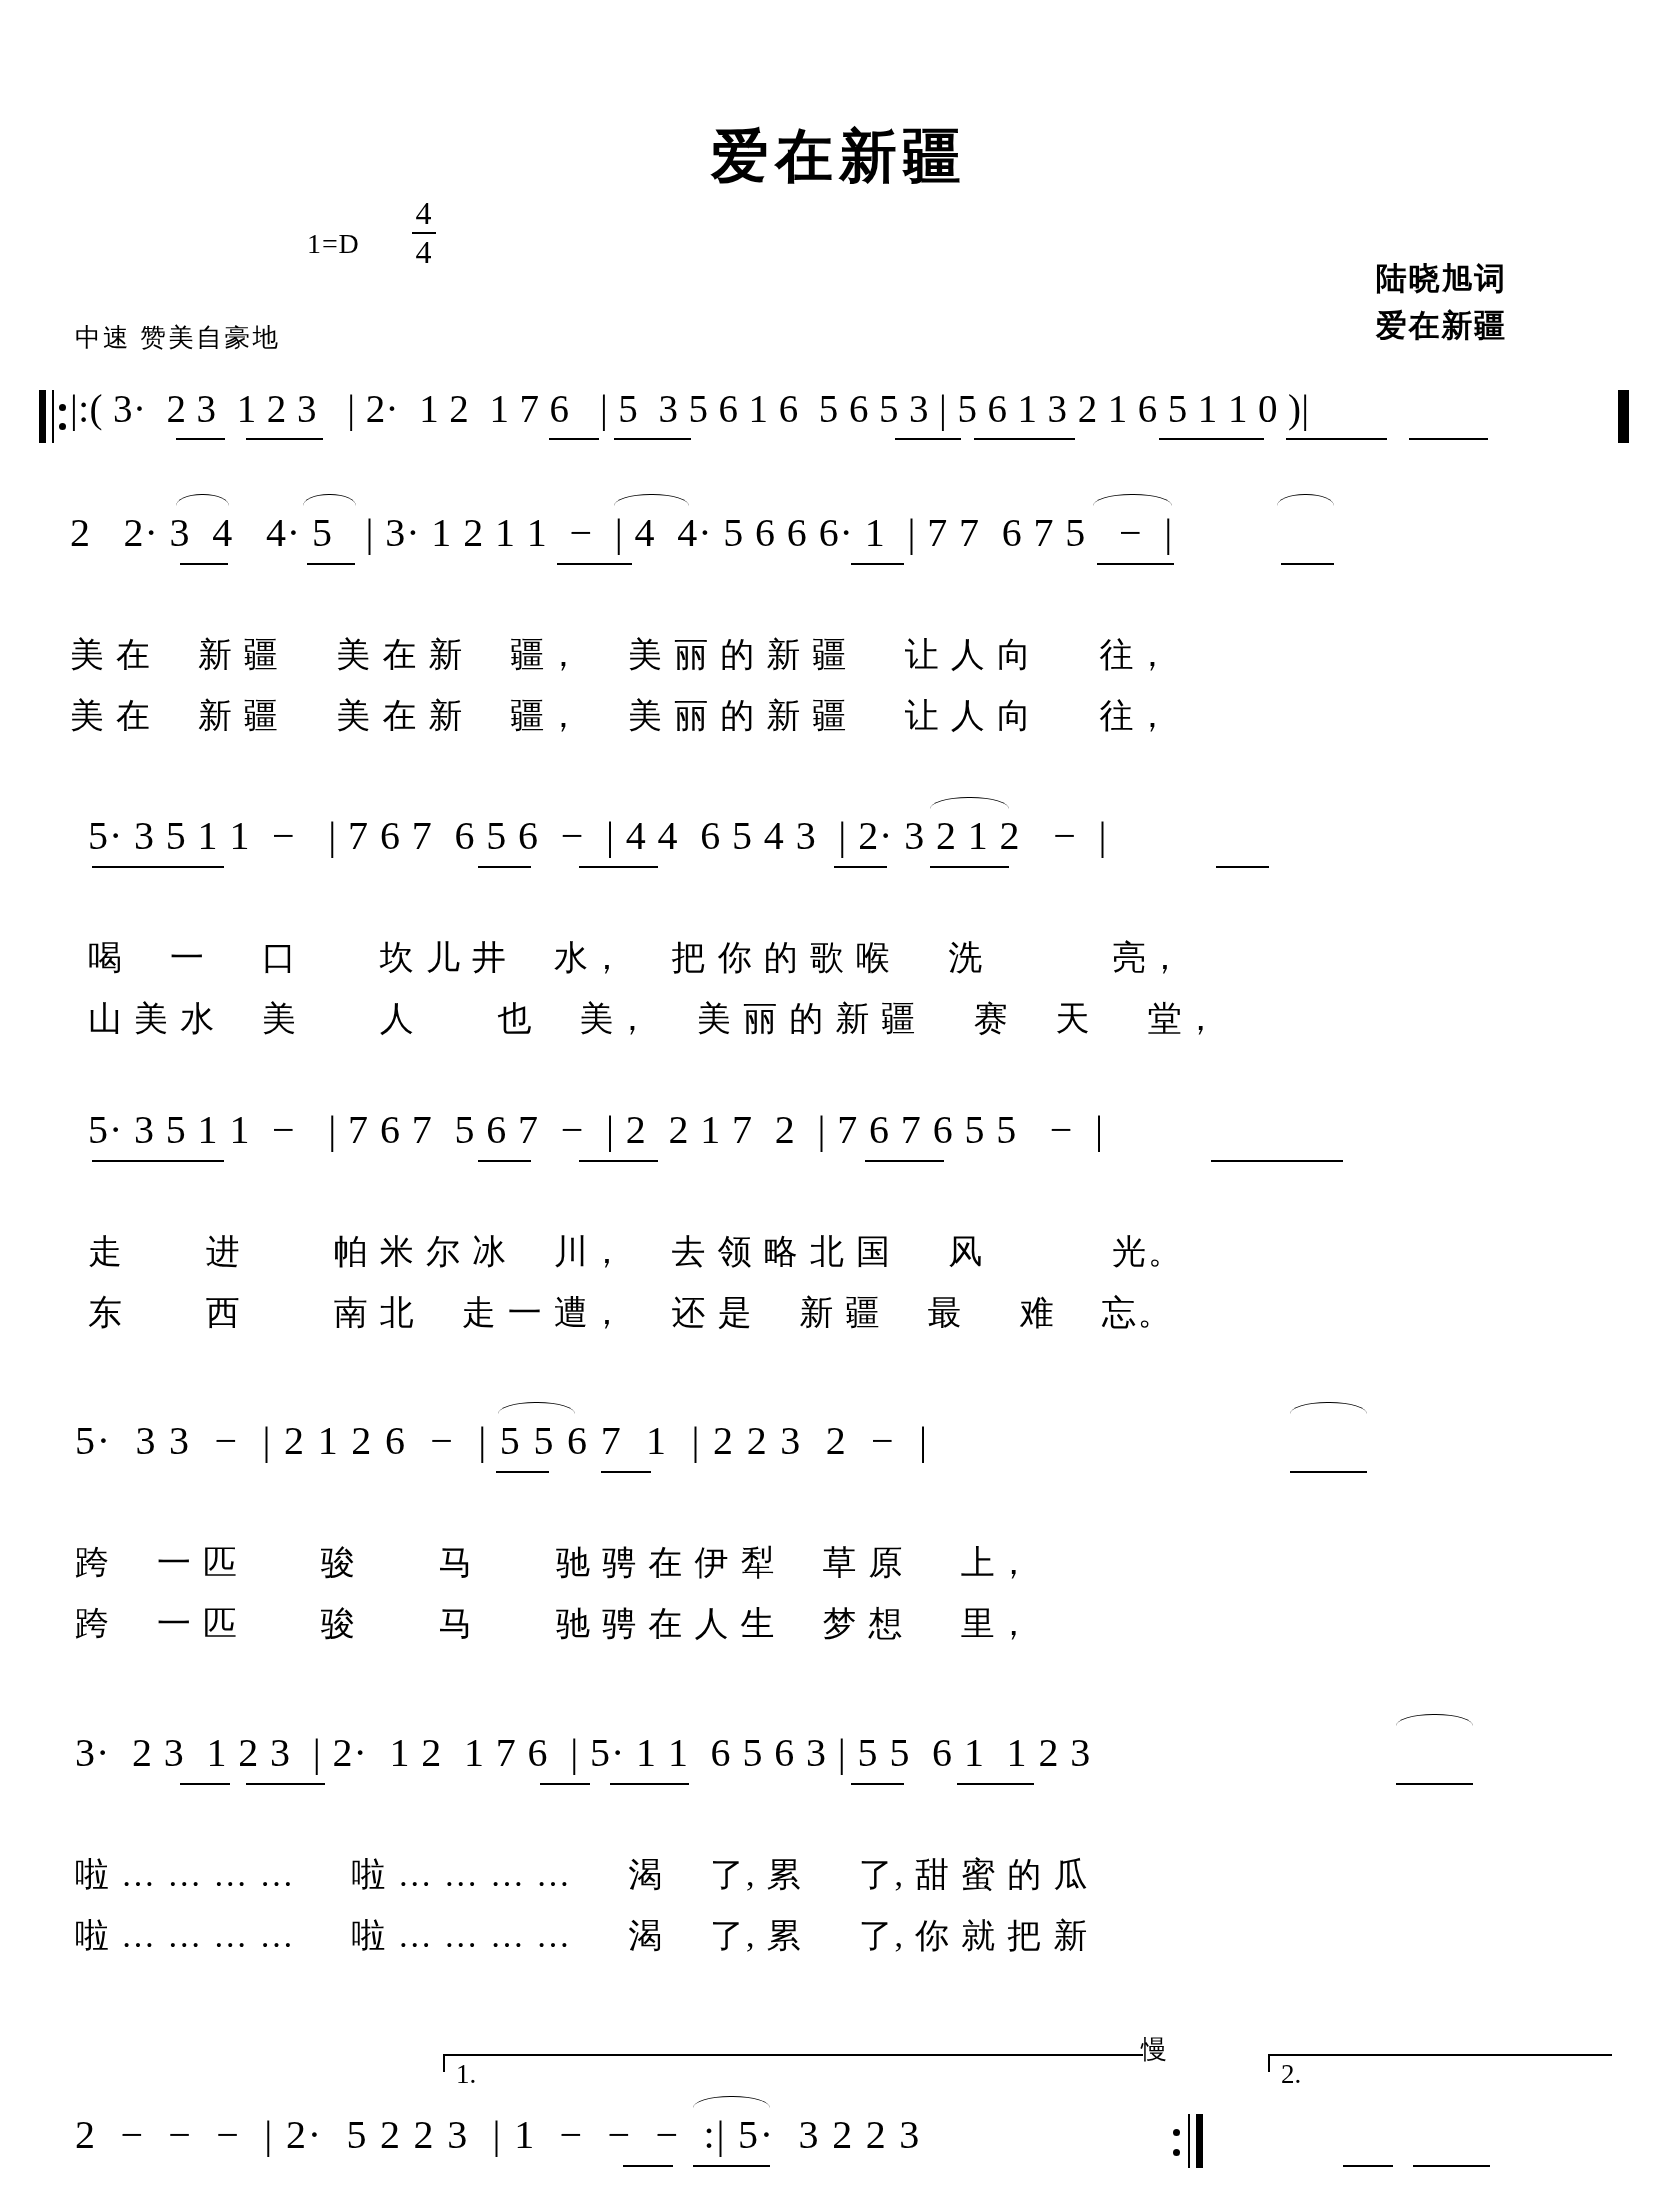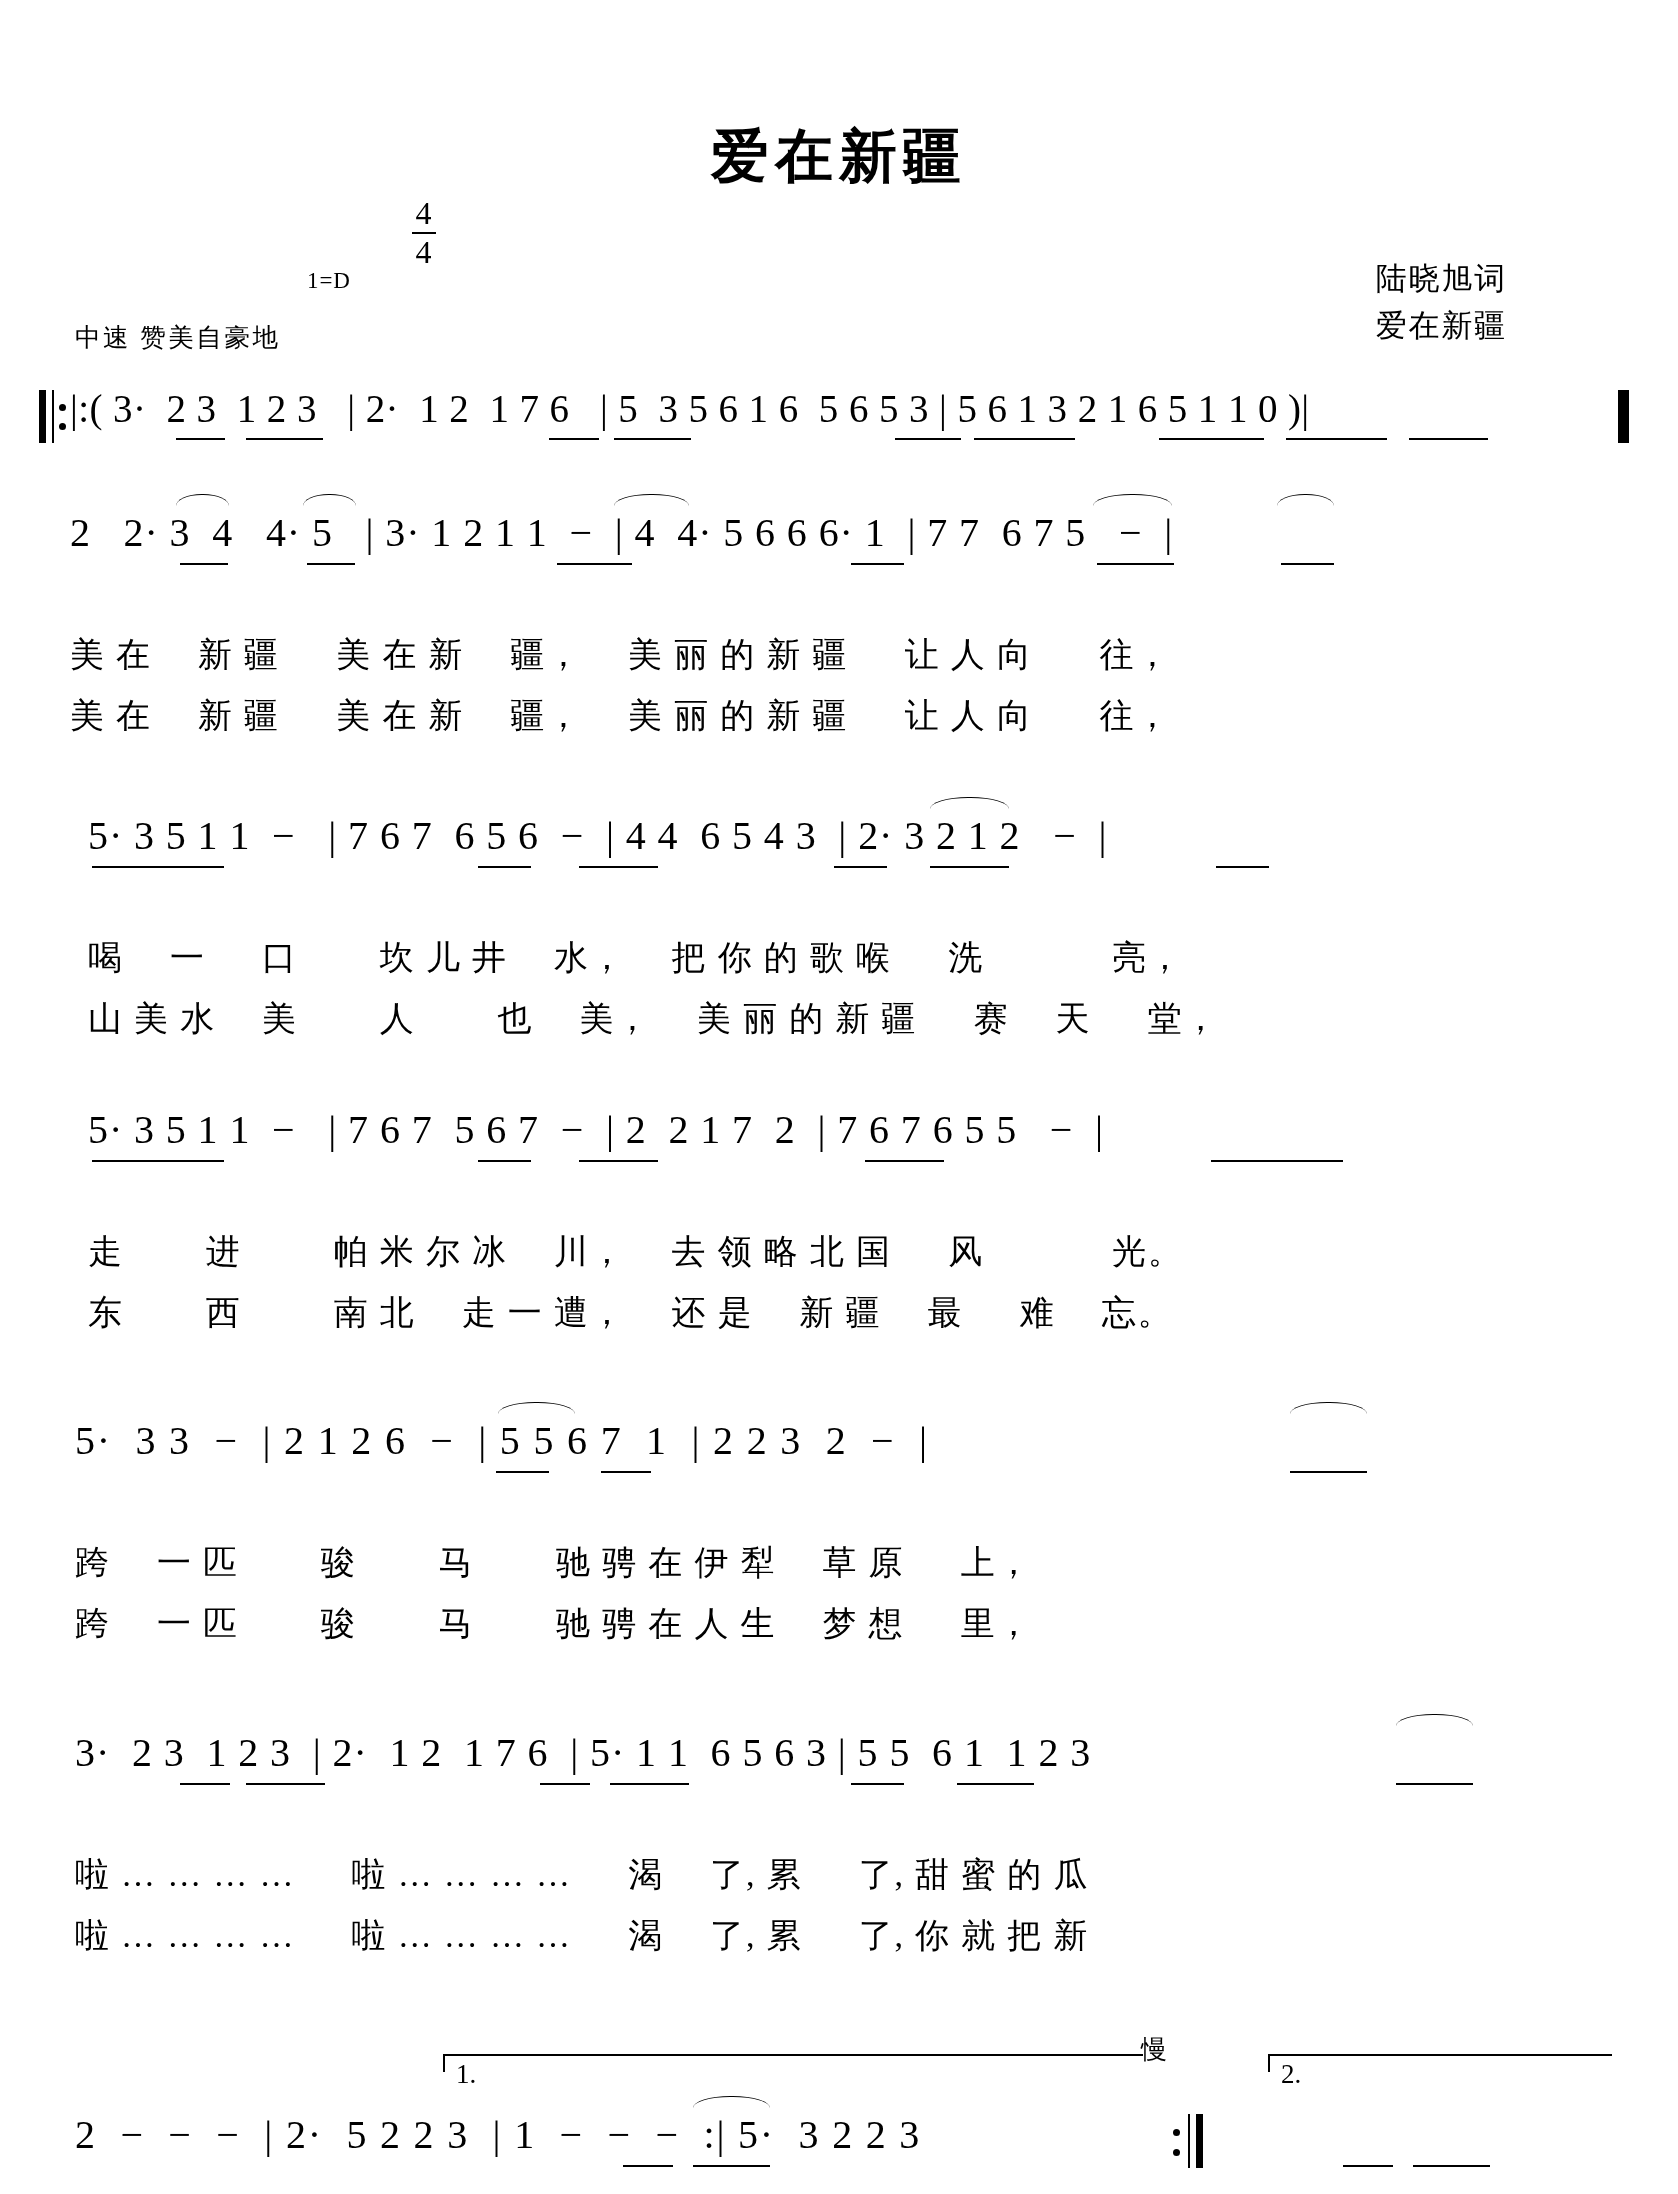--- a/index.html
+++ b/index.html
@@ -30,24 +30,23 @@
     font-weight: bold;
     letter-spacing: 6.1px;
     color: #000;
   }
 
   
   .keysig {
     position: absolute;
     top: 228px;
     left: 307px;
-    font-size: 23px;
+    font-size: 28px;
     color: #000;
     letter-spacing: 0.9px;
-    margin-top: 40px;
   }
   .meter {
     position: absolute;
     top: 197px;
     left: 408px;
     width: 31px;
     text-align: center;
     font-size: 32px;
     line-height: 32px;
     color: #000;
@@ -63,20 +62,21 @@
   
   .credits {
     position: absolute;
     top: 255px;
     right: 171px;
     text-align: left;
     font-size: 31px;
     line-height: 47px;
     letter-spacing: 1.8px;
     color: #000;
+    font-weight: bold;
   }
 
   
   .tempo {
     position: absolute;
     top: 320px;
     left: 75px;
     font-size: 25.5px;
     letter-spacing: 2.6px;
     color: #000;

